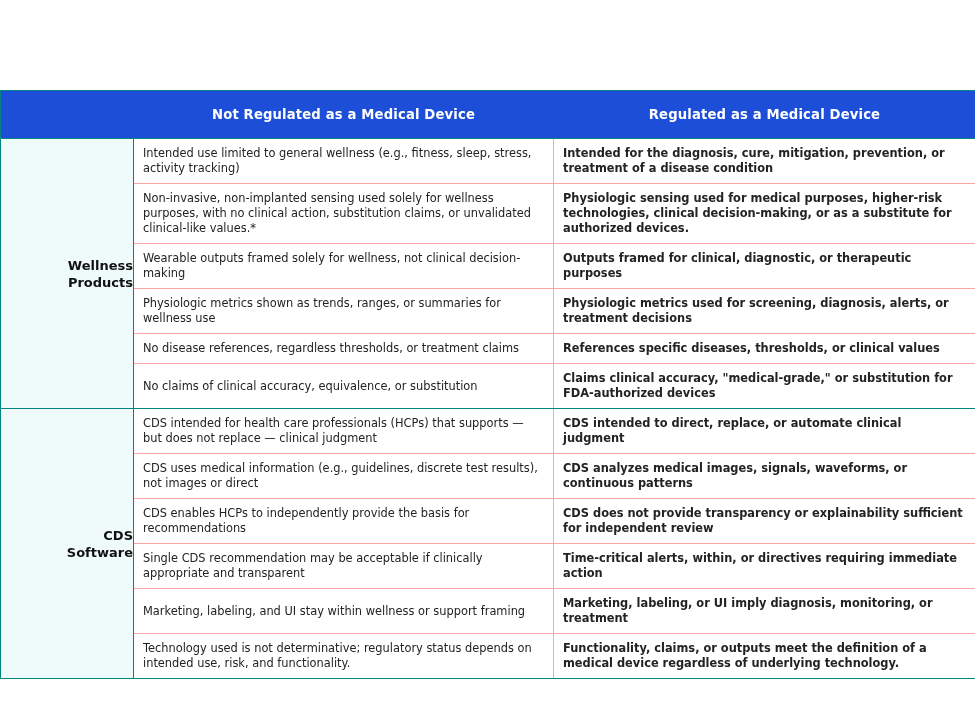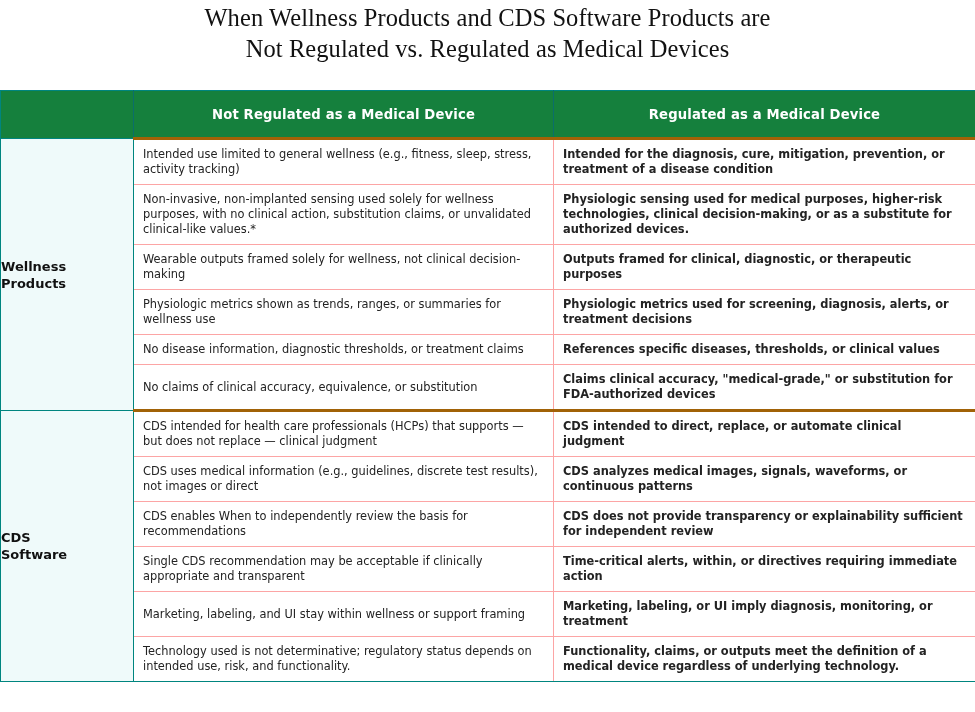--- a/index.html
+++ b/index.html
@@ -48,21 +48,21 @@
     border-collapse: collapse;
     table-layout: fixed;
     width: 975px;
   }
   table.matrix col.c-label { width: 133px; }
   table.matrix col.c-not   { width: 420px; }
   table.matrix col.c-reg   { width: 422px; }
 
   
   thead th {
-    background: #15803d;
+    background: #1d4ed8;
     color: #ffffff;
     font-family: "DejaVu Sans", sans-serif;
     font-size: 13.2px;
     font-weight: bold;
     letter-spacing: 0.15px;
     height: 48px;
     padding: 0 10px;
     text-align: center;
     vertical-align: middle;
     border: 1px solid #00857F;
@@ -88,32 +88,32 @@
     padding: 7px 9px 7px 9px;
   }
 
   
   td.section-label {
     background: #effafa;
     color: #111111;
     font-weight: bold;
     font-size: 13px;
     line-height: 17px;
-    text-align: left;
+    text-align: right;
     vertical-align: middle;
     border-left: 1px solid #00857F;
     border-right: 1px solid #00857F;
     border-top: 1px solid #00857F;
     border-bottom: 1px solid #00857F;
     padding: 0;
   }
 
   
   tr.sec-start td.cell {
-    border-top: 3px solid #a16207;
+    border-top: 1px solid #a16207;
   }
   tr.sec-end td.cell {
     border-bottom: 1px solid #00857F;
   }
   td.cell-not {
     border-left: 1px solid #00857F;
   }
   td.cell-reg {
     border-right: 1px solid #00857F;
     font-weight: bold;
@@ -121,24 +121,20 @@
 
   .cell-text {
     display: block;
   }
 </style>
 </head>
 <body>
 
 <div class="page">
 
-  <div class="title-block">
-    <div class="title-line">When Wellness Products and CDS Software Products are</div>
-    <div class="title-line">Not Regulated vs. Regulated as Medical Devices</div>
-  </div>
 
   <div class="table-wrap">
     <table class="matrix">
       <colgroup>
         <col class="c-label">
         <col class="c-not">
         <col class="c-reg">
       </colgroup>
       <thead>
         <tr>
@@ -180,21 +176,21 @@
         <tr>
           <td class="cell cell-not">
             <span class="cell-text">Physiologic metrics shown as trends, ranges, or summaries for wellness use</span>
           </td>
           <td class="cell cell-reg">
             <span class="cell-text">Physiologic metrics used for screening, diagnosis, alerts, or treatment decisions</span>
           </td>
         </tr>
         <tr>
           <td class="cell cell-not">
-            <span class="cell-text">No disease information, diagnostic thresholds, or treatment claims</span>
+            <span class="cell-text">No disease references, regardless thresholds, or treatment claims</span>
           </td>
           <td class="cell cell-reg">
             <span class="cell-text">References specific diseases, thresholds, or clinical values</span>
           </td>
         </tr>
         <tr class="sec-end">
           <td class="cell cell-not">
             <span class="cell-text">No claims of clinical accuracy, equivalence, or substitution</span>
           </td>
           <td class="cell cell-reg">
@@ -217,21 +213,21 @@
         <tr>
           <td class="cell cell-not">
             <span class="cell-text">CDS uses medical information (e.g., guidelines, discrete test results), not images or direct</span>
           </td>
           <td class="cell cell-reg">
             <span class="cell-text">CDS analyzes medical images, signals, waveforms, or continuous patterns</span>
           </td>
         </tr>
         <tr>
           <td class="cell cell-not">
-            <span class="cell-text">CDS enables When to independently review the basis for recommendations</span>
+            <span class="cell-text">CDS enables HCPs to independently provide the basis for recommendations</span>
           </td>
           <td class="cell cell-reg">
             <span class="cell-text">CDS does not provide transparency or explainability sufficient for independent review</span>
           </td>
         </tr>
         <tr>
           <td class="cell cell-not">
             <span class="cell-text">Single CDS recommendation may be acceptable if clinically appropriate and transparent</span>
           </td>
           <td class="cell cell-reg">

